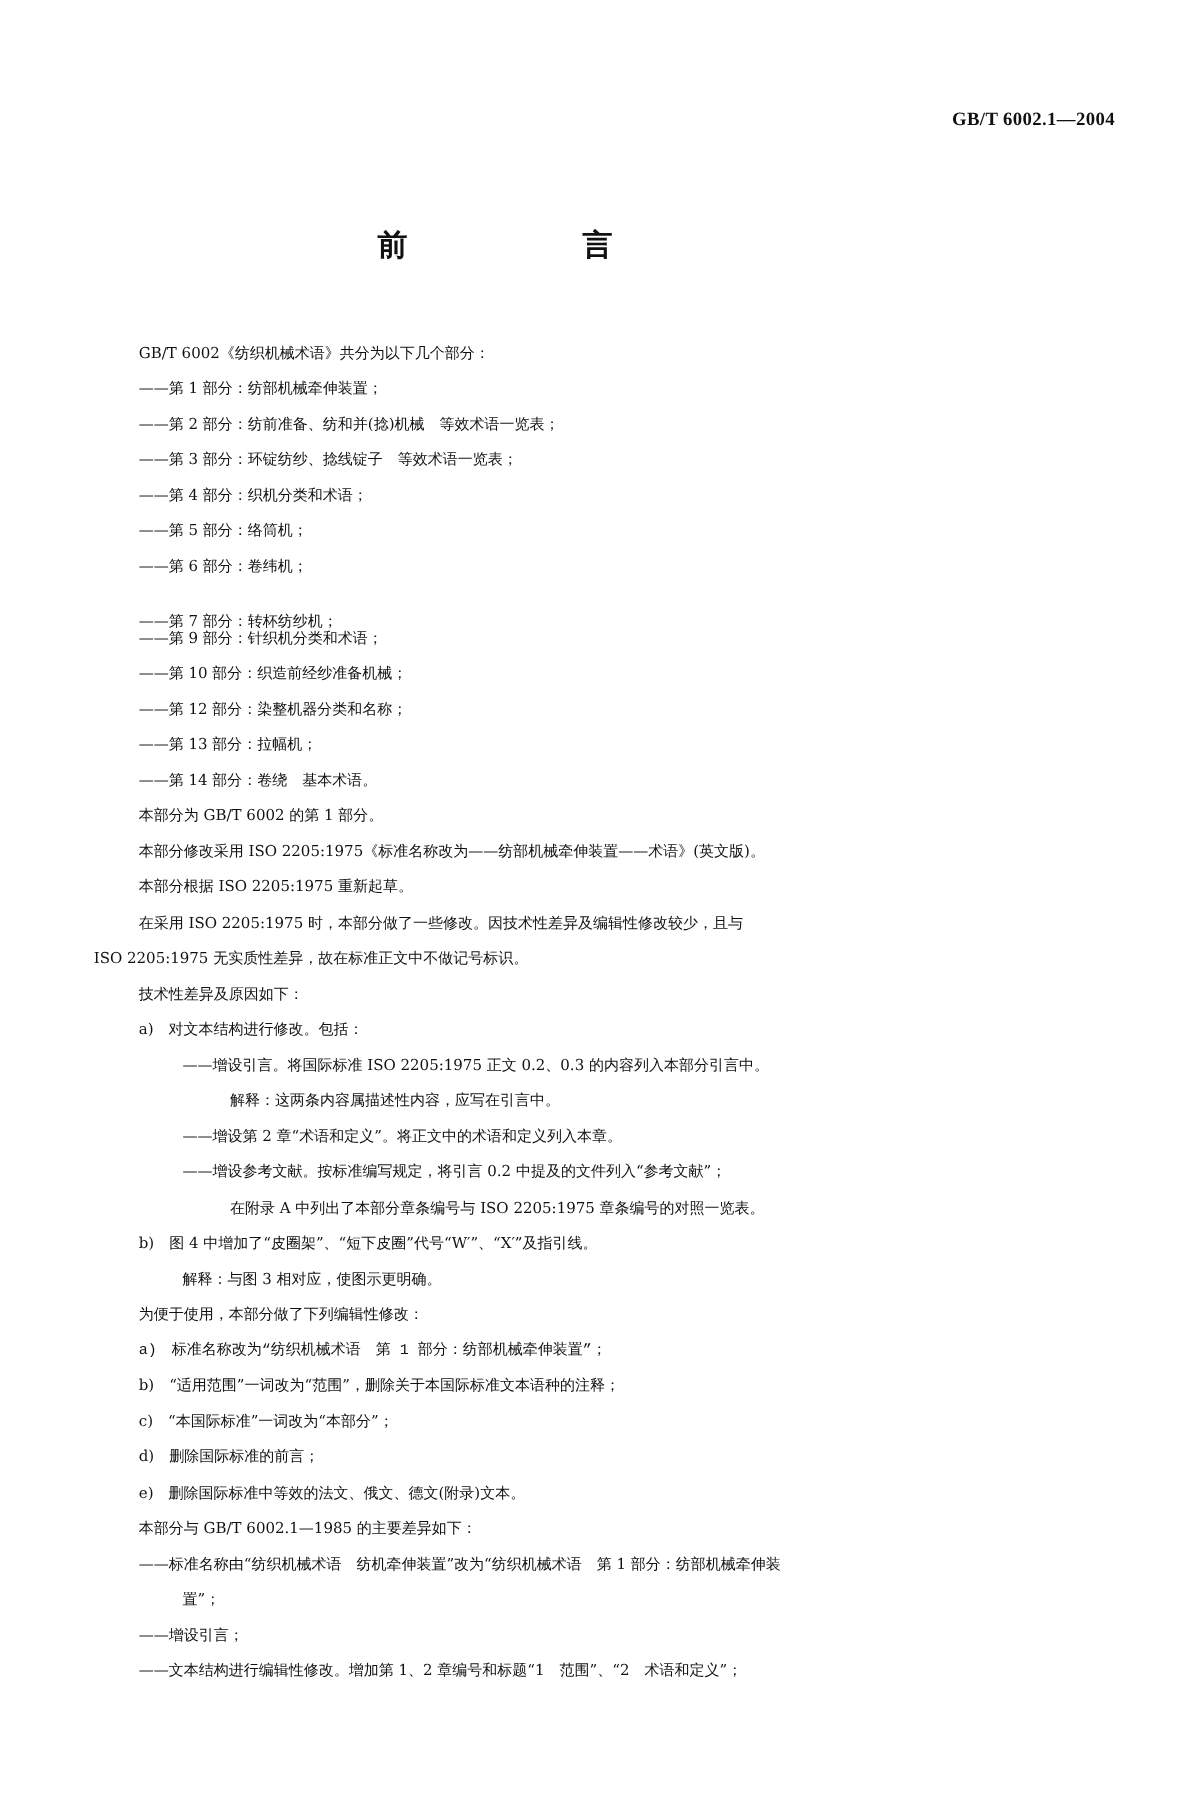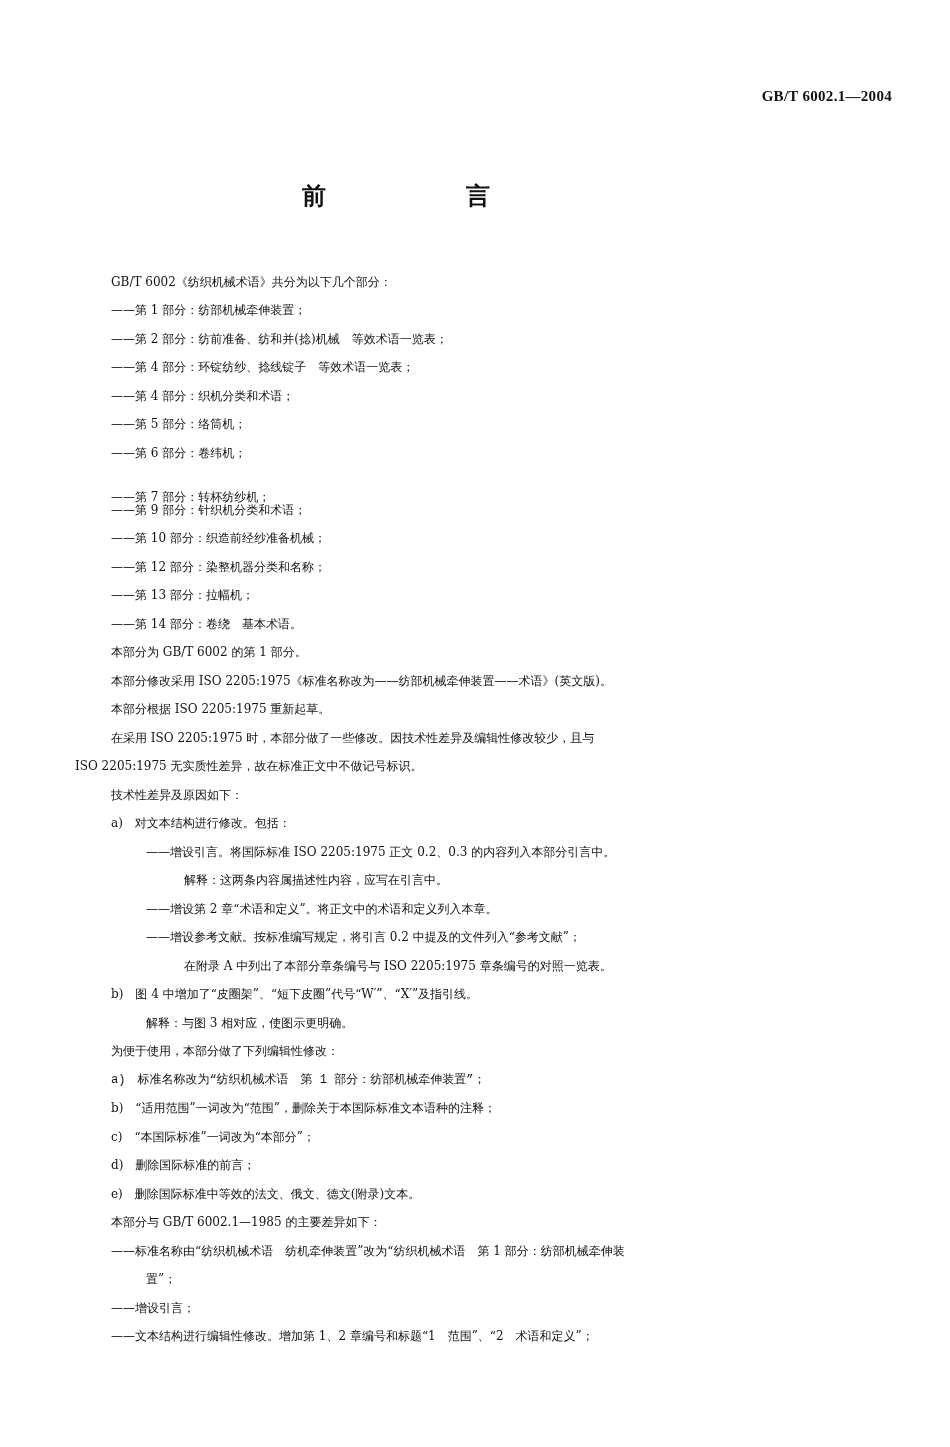--- a/index.html
+++ b/index.html
@@ -18,21 +18,21 @@
 </style>
 </head>
 <body>
 
 <div class="std-code">GB/T 6002.1—2004</div>
 <div class="title">前　言</div>
 <div id="body-lines">
     <div class="line l0" style="top: 272px;">GB/T 6002《纺织机械术语》共分为以下几个部分：</div>
     <div class="line l0" style="top: 300px; text-align: center;">——第 1 部分：纺部机械牵伸装置；</div>
     <div class="line l0" style="top: 329px;">——第 2 部分：纺前准备、纺和并(捻)机械　等效术语一览表；</div>
-    <div class="line l0" style="top: 357px;">——第 4 部分：环锭纺纱、捻线锭子　等效术语一览表；</div>
+    <div class="line l0" style="top: 357px;">——第 3 部分：环锭纺纱、捻线锭子　等效术语一览表；</div>
     <div class="line l0" style="top: 386px;">——第 4 部分：织机分类和术语；</div>
     <div class="line l0" style="top: 414px;">——第 5 部分：络筒机；</div>
     <div class="line l0" style="top: 443px;">——第 6 部分：卷纬机；</div>
     <div class="line l0" style="top: 471px; margin-top: 16px;">——第 7 部分：转杯纺纱机；</div>
     <div class="line l0" style="top: 500px;">——第 9 部分：针织机分类和术语；</div>
     <div class="line l0" style="top: 528px;">——第 10 部分：织造前经纱准备机械；</div>
     <div class="line l0" style="top: 557px;">——第 12 部分：染整机器分类和名称；</div>
     <div class="line l0" style="top: 585px;">——第 13 部分：拉幅机；</div>
     <div class="line l0" style="top: 614px;">——第 14 部分：卷绕　基本术语。</div>
     <div class="line l0" style="top: 642px;">本部分为 GB/T 6002 的第 1 部分。</div>

